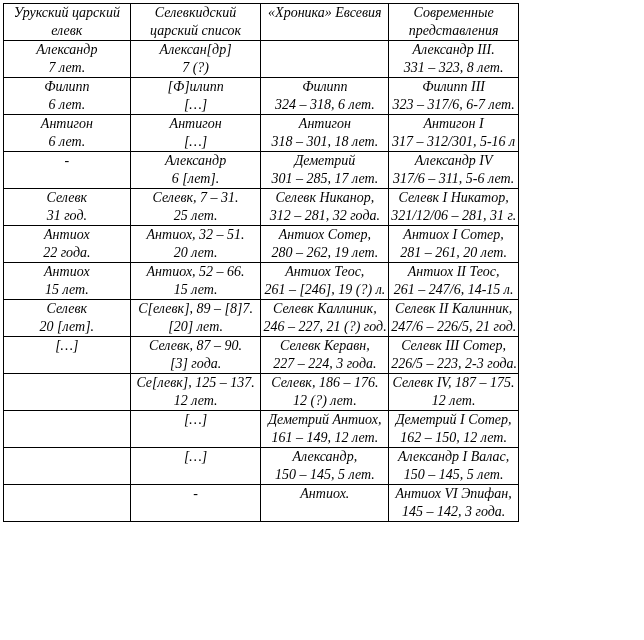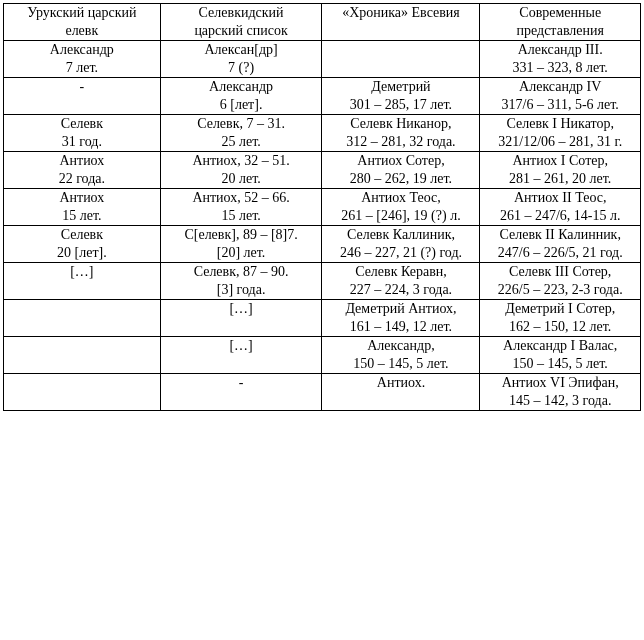--- a/index.html
+++ b/index.html
@@ -11,21 +11,22 @@
     width: 644px;
     height: 640px;
     box-sizing: border-box;
     padding: 3px;
     font-family: "Liberation Serif", serif;
     color: #000000;
   }
   table.kings {
     border-collapse: collapse;
     table-layout: fixed;
-    width: 638px;
+    width: 516px;
+    font-style: italic;
   }
   table.kings th,
   table.kings td {
     border: 1px solid #000000;
     vertical-align: top;
     text-align: center;
     font-size: 14px;
     line-height: 18px;
     font-weight: normal;
     padding: 0 2px;
@@ -81,20 +82,56 @@
           <div></div>
           <div></div>
         </td>
         <td>
           <div>Александр III.</div>
           <div>331 – 323, 8 лет.</div>
         </td>
       </tr>
       <tr>
         <td>
+          <div>Филипп</div>
+          <div>6 лет.</div>
+        </td>
+        <td>
+          <div>[Ф]илипп</div>
+          <div>[…]</div>
+        </td>
+        <td>
+          <div>Филипп</div>
+          <div>324 – 318, 6 лет.</div>
+        </td>
+        <td>
+          <div>Филипп III</div>
+          <div>323 – 317/6, 6-7 лет.</div>
+        </td>
+      </tr>
+      <tr>
+        <td>
+          <div>Антигон</div>
+          <div>6 лет.</div>
+        </td>
+        <td>
+          <div>Антигон</div>
+          <div>[…]</div>
+        </td>
+        <td>
+          <div>Антигон</div>
+          <div>318 – 301, 18 лет.</div>
+        </td>
+        <td>
+          <div>Антигон I</div>
+          <div>317 – 312/301, 5-16 л</div>
+        </td>
+      </tr>
+      <tr>
+        <td>
           <div>-</div>
           <div></div>
         </td>
         <td>
           <div>Александр</div>
           <div>6 [лет].</div>
         </td>
         <td>
           <div>Деметрий</div>
           <div>301 – 285, 17 лет.</div>
@@ -185,20 +222,38 @@
           <div>Селевк, 87 – 90.</div>
           <div>[3] года.</div>
         </td>
         <td>
           <div>Селевк Керавн,</div>
           <div>227 – 224, 3 года.</div>
         </td>
         <td>
           <div>Селевк III Сотер,</div>
           <div>226/5 – 223, 2-3 года.</div>
+        </td>
+      </tr>
+      <tr>
+        <td>
+          <div></div>
+          <div></div>
+        </td>
+        <td>
+          <div>Се[левк], 125 – 137.</div>
+          <div>12 лет.</div>
+        </td>
+        <td>
+          <div>Селевк, 186 – 176.</div>
+          <div>12 (?) лет.</div>
+        </td>
+        <td>
+          <div>Селевк IV, 187 – 175.</div>
+          <div>12 лет.</div>
         </td>
       </tr>
       <tr>
         <td>
           <div></div>
           <div></div>
         </td>
         <td>
           <div>[…]</div>
           <div></div>

